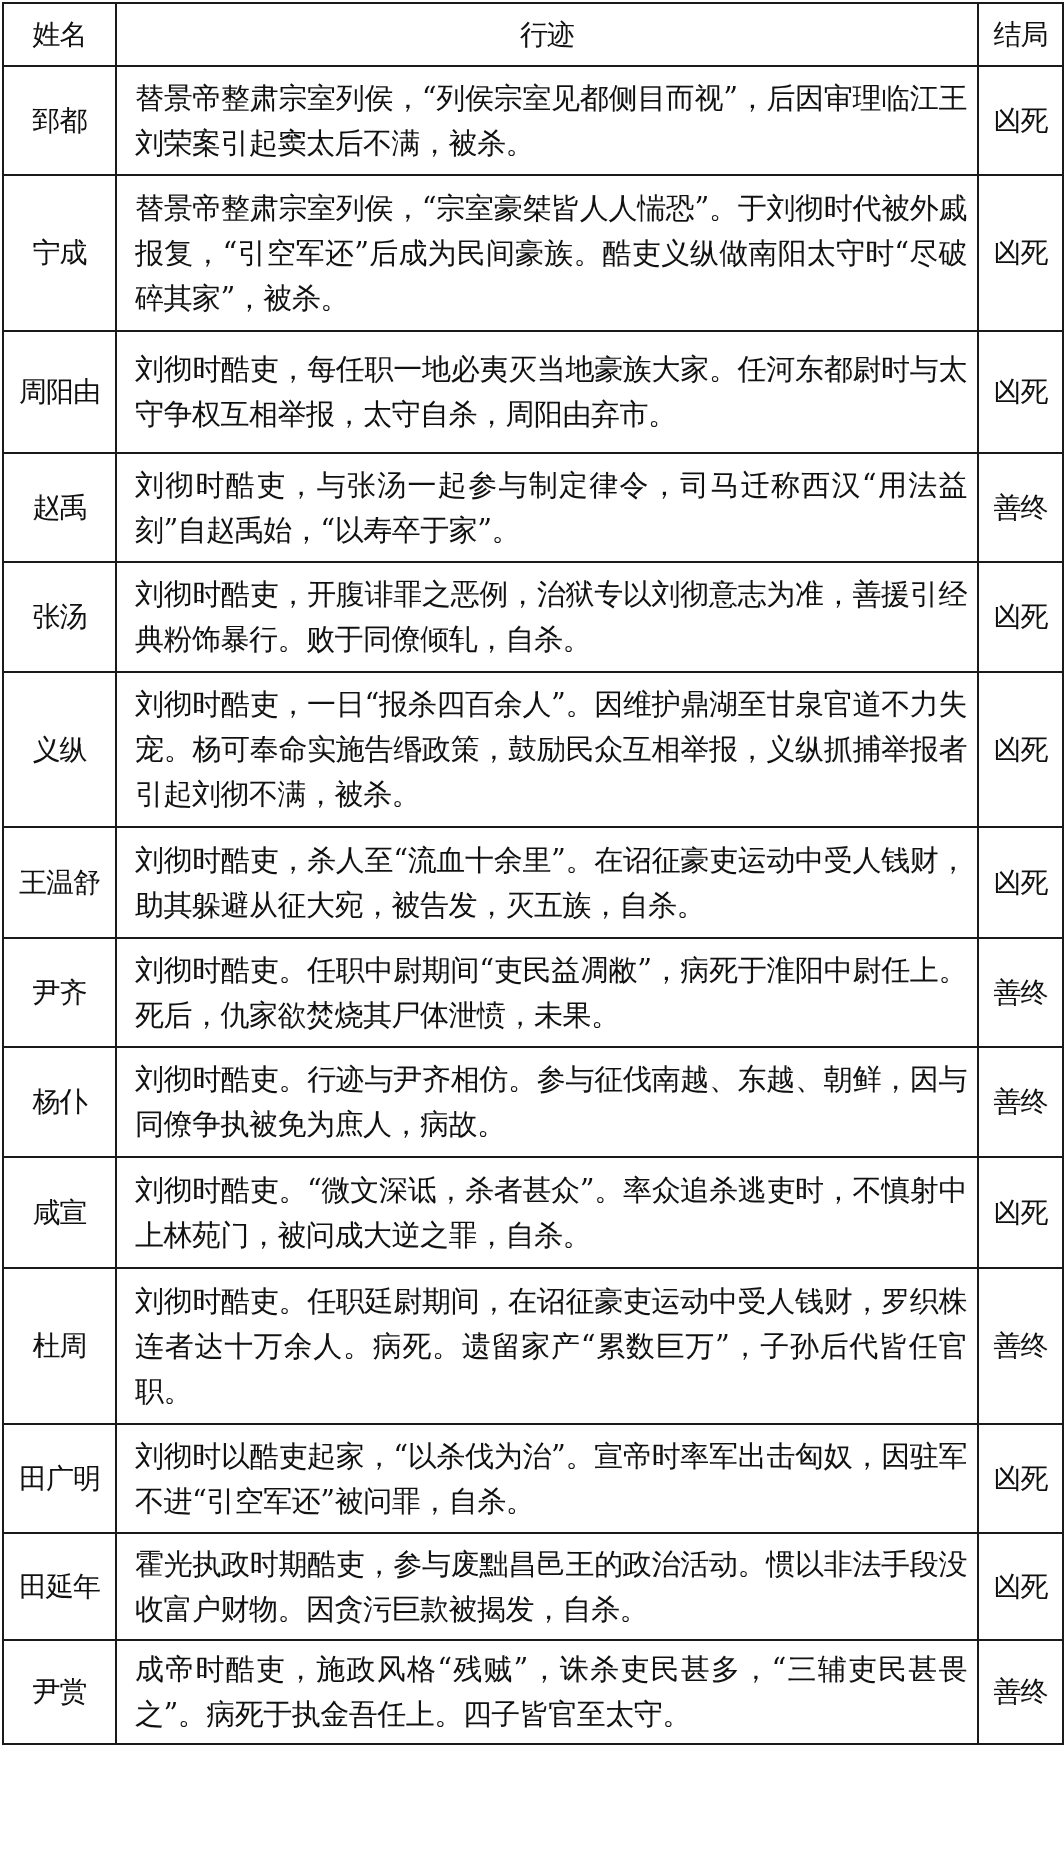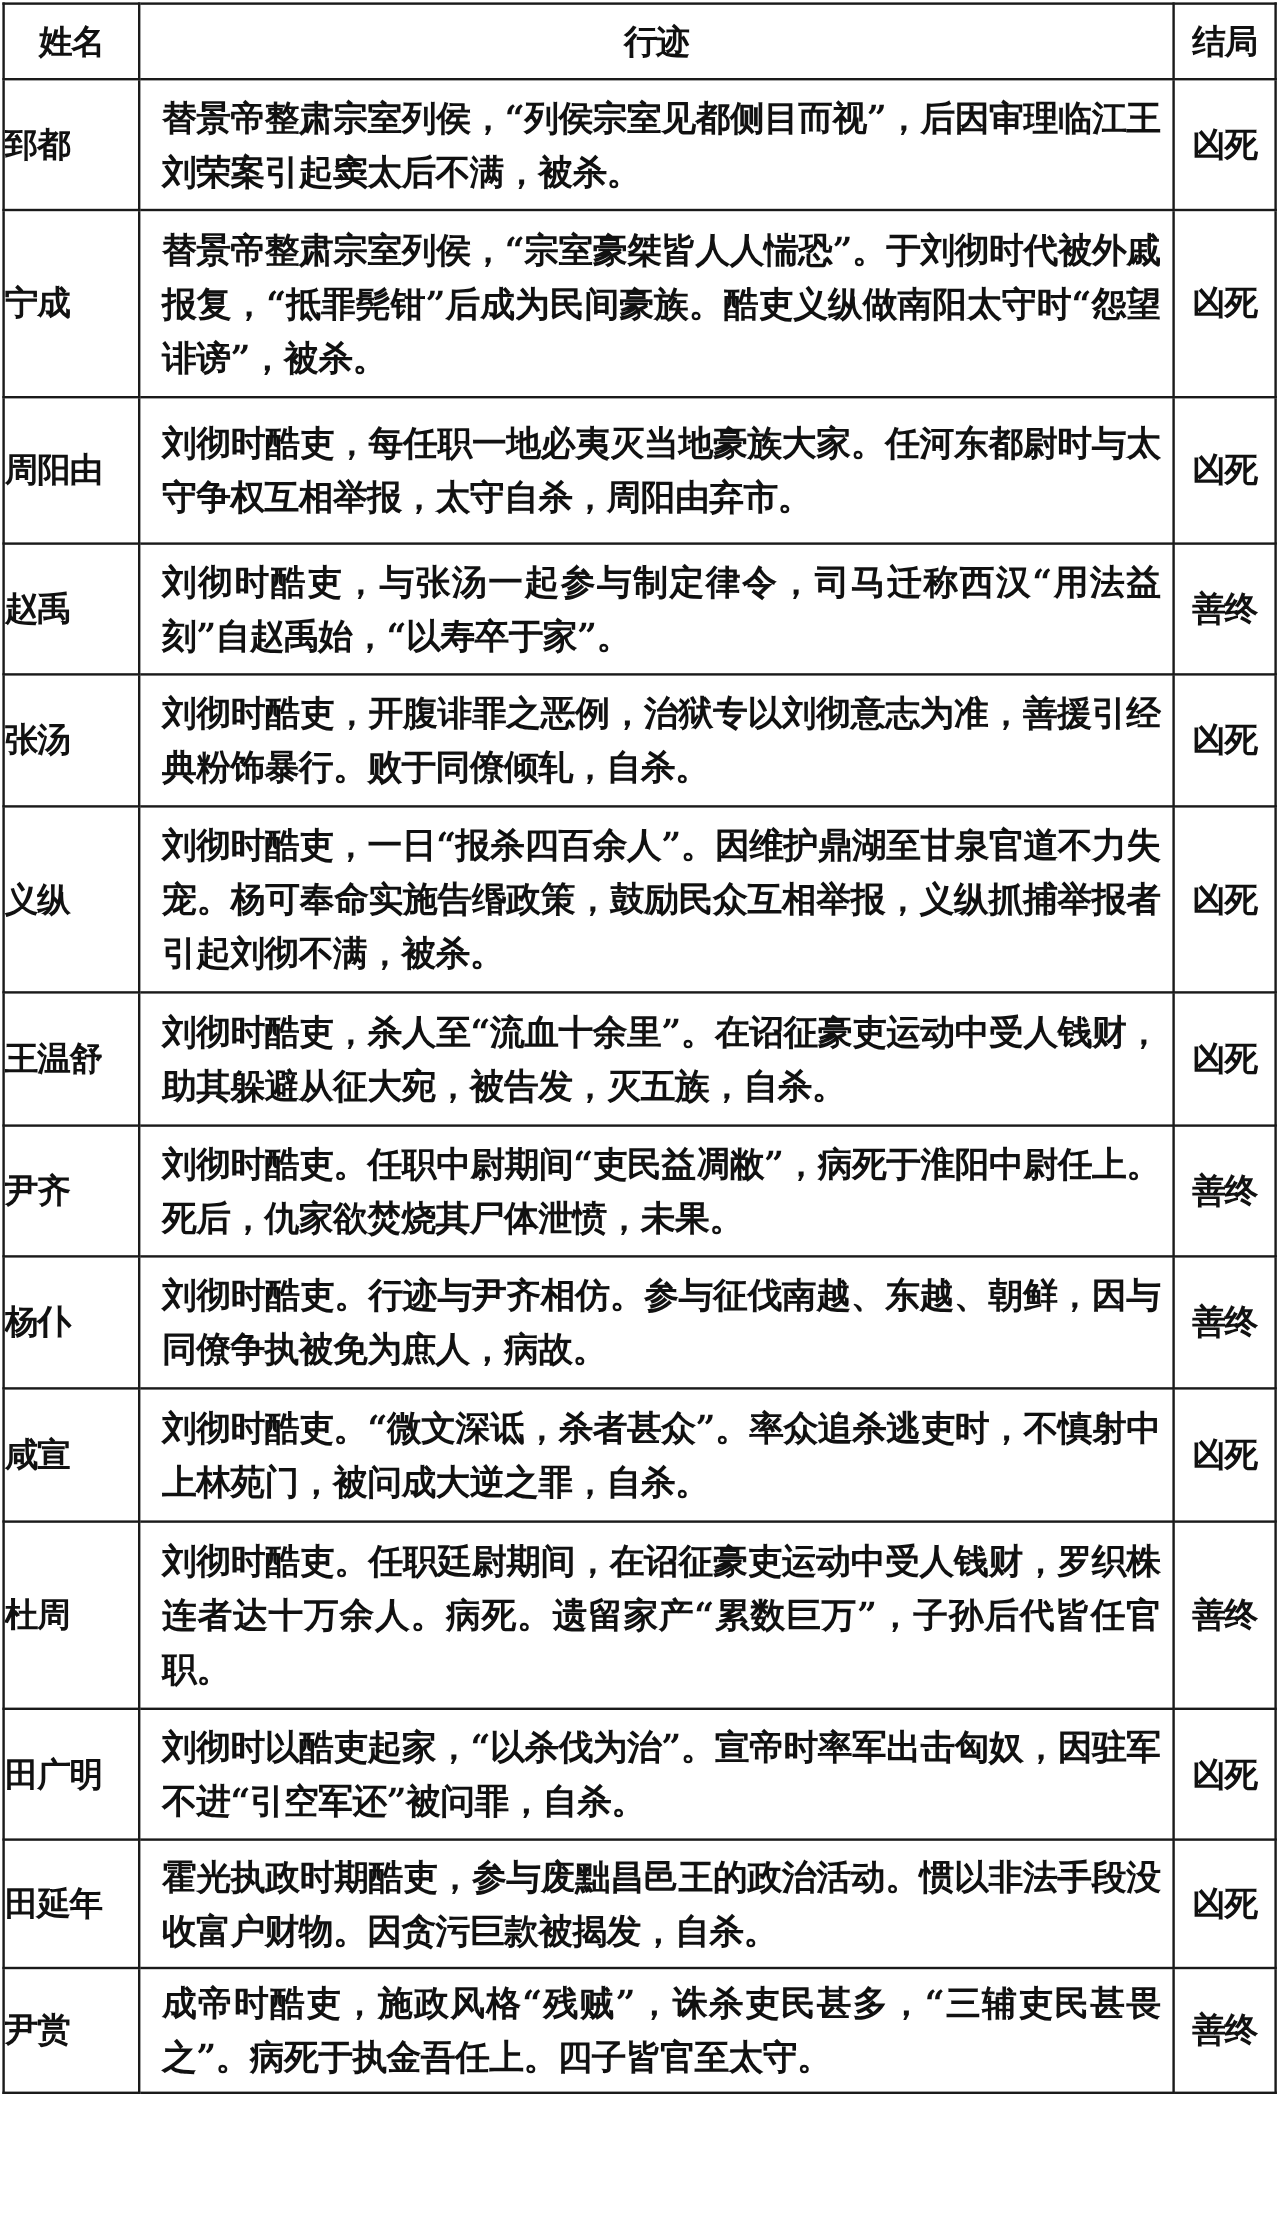--- a/index.html
+++ b/index.html
@@ -19,33 +19,34 @@
       position: absolute;
       left: 2px;
       top: 2px;
       width: 1060px;
       border-collapse: collapse;
       table-layout: fixed;
     }
     .table td, .table th {
       border: 2.5px solid #1a1a1a;
       padding: 0;
-      font-weight: bold;
+      font-weight: normal;
       vertical-align: middle;
     }
     .col-name { width: 113px; }
     .col-deeds { width: 862px; }
     .col-outcome { width: 85px; }
     .table th {
       height: 61px;
       font-size: 28px;
       text-align: center;
       letter-spacing: -1px;
     }
     .cell-name {
+      text-align: center;
       font-size: 28px;
       letter-spacing: -1px;
       white-space: nowrap;
       overflow: hidden;
     }
     .cell-deeds {
       text-align: justify;
       font-size: 29px;
       line-height: 45px;
       padding: 6px 10px 6px 18px !important;
@@ -76,21 +77,21 @@
     </tr>
   </thead>
   <tbody>
     <tr style="height:109px">
       <td class="cell-name">郅都</td>
       <td class="cell-deeds">替景帝整肃宗室列侯，“列侯宗室见都侧目而视”，后因审理临江王刘荣案引起窦太后不满，被杀。</td>
       <td class="cell-outcome">凶死</td>
     </tr>
     <tr style="height:156px">
       <td class="cell-name">宁成</td>
-      <td class="cell-deeds">替景帝整肃宗室列侯，“宗室豪桀皆人人惴恐”。于刘彻时代被外戚报复，“抵罪髡钳”后成为民间豪族。酷吏义纵做南阳太守时“怨望诽谤”，被杀。</td>
+      <td class="cell-deeds">替景帝整肃宗室列侯，“宗室豪桀皆人人惴恐”。于刘彻时代被外戚报复，“引空军还”后成为民间豪族。酷吏义纵做南阳太守时“尽破碎其家”，被杀。</td>
       <td class="cell-outcome">凶死</td>
     </tr>
     <tr style="height:122px">
       <td class="cell-name">周阳由</td>
       <td class="cell-deeds">刘彻时酷吏，每任职一地必夷灭当地豪族大家。任河东都尉时与太守争权互相举报，太守自杀，周阳由弃市。</td>
       <td class="cell-outcome">凶死</td>
     </tr>
     <tr style="height:109px">
       <td class="cell-name">赵禹</td>
       <td class="cell-deeds">刘彻时酷吏，与张汤一起参与制定律令，司马迁称西汉“用法益刻”自赵禹始，“以寿卒于家”。</td>

